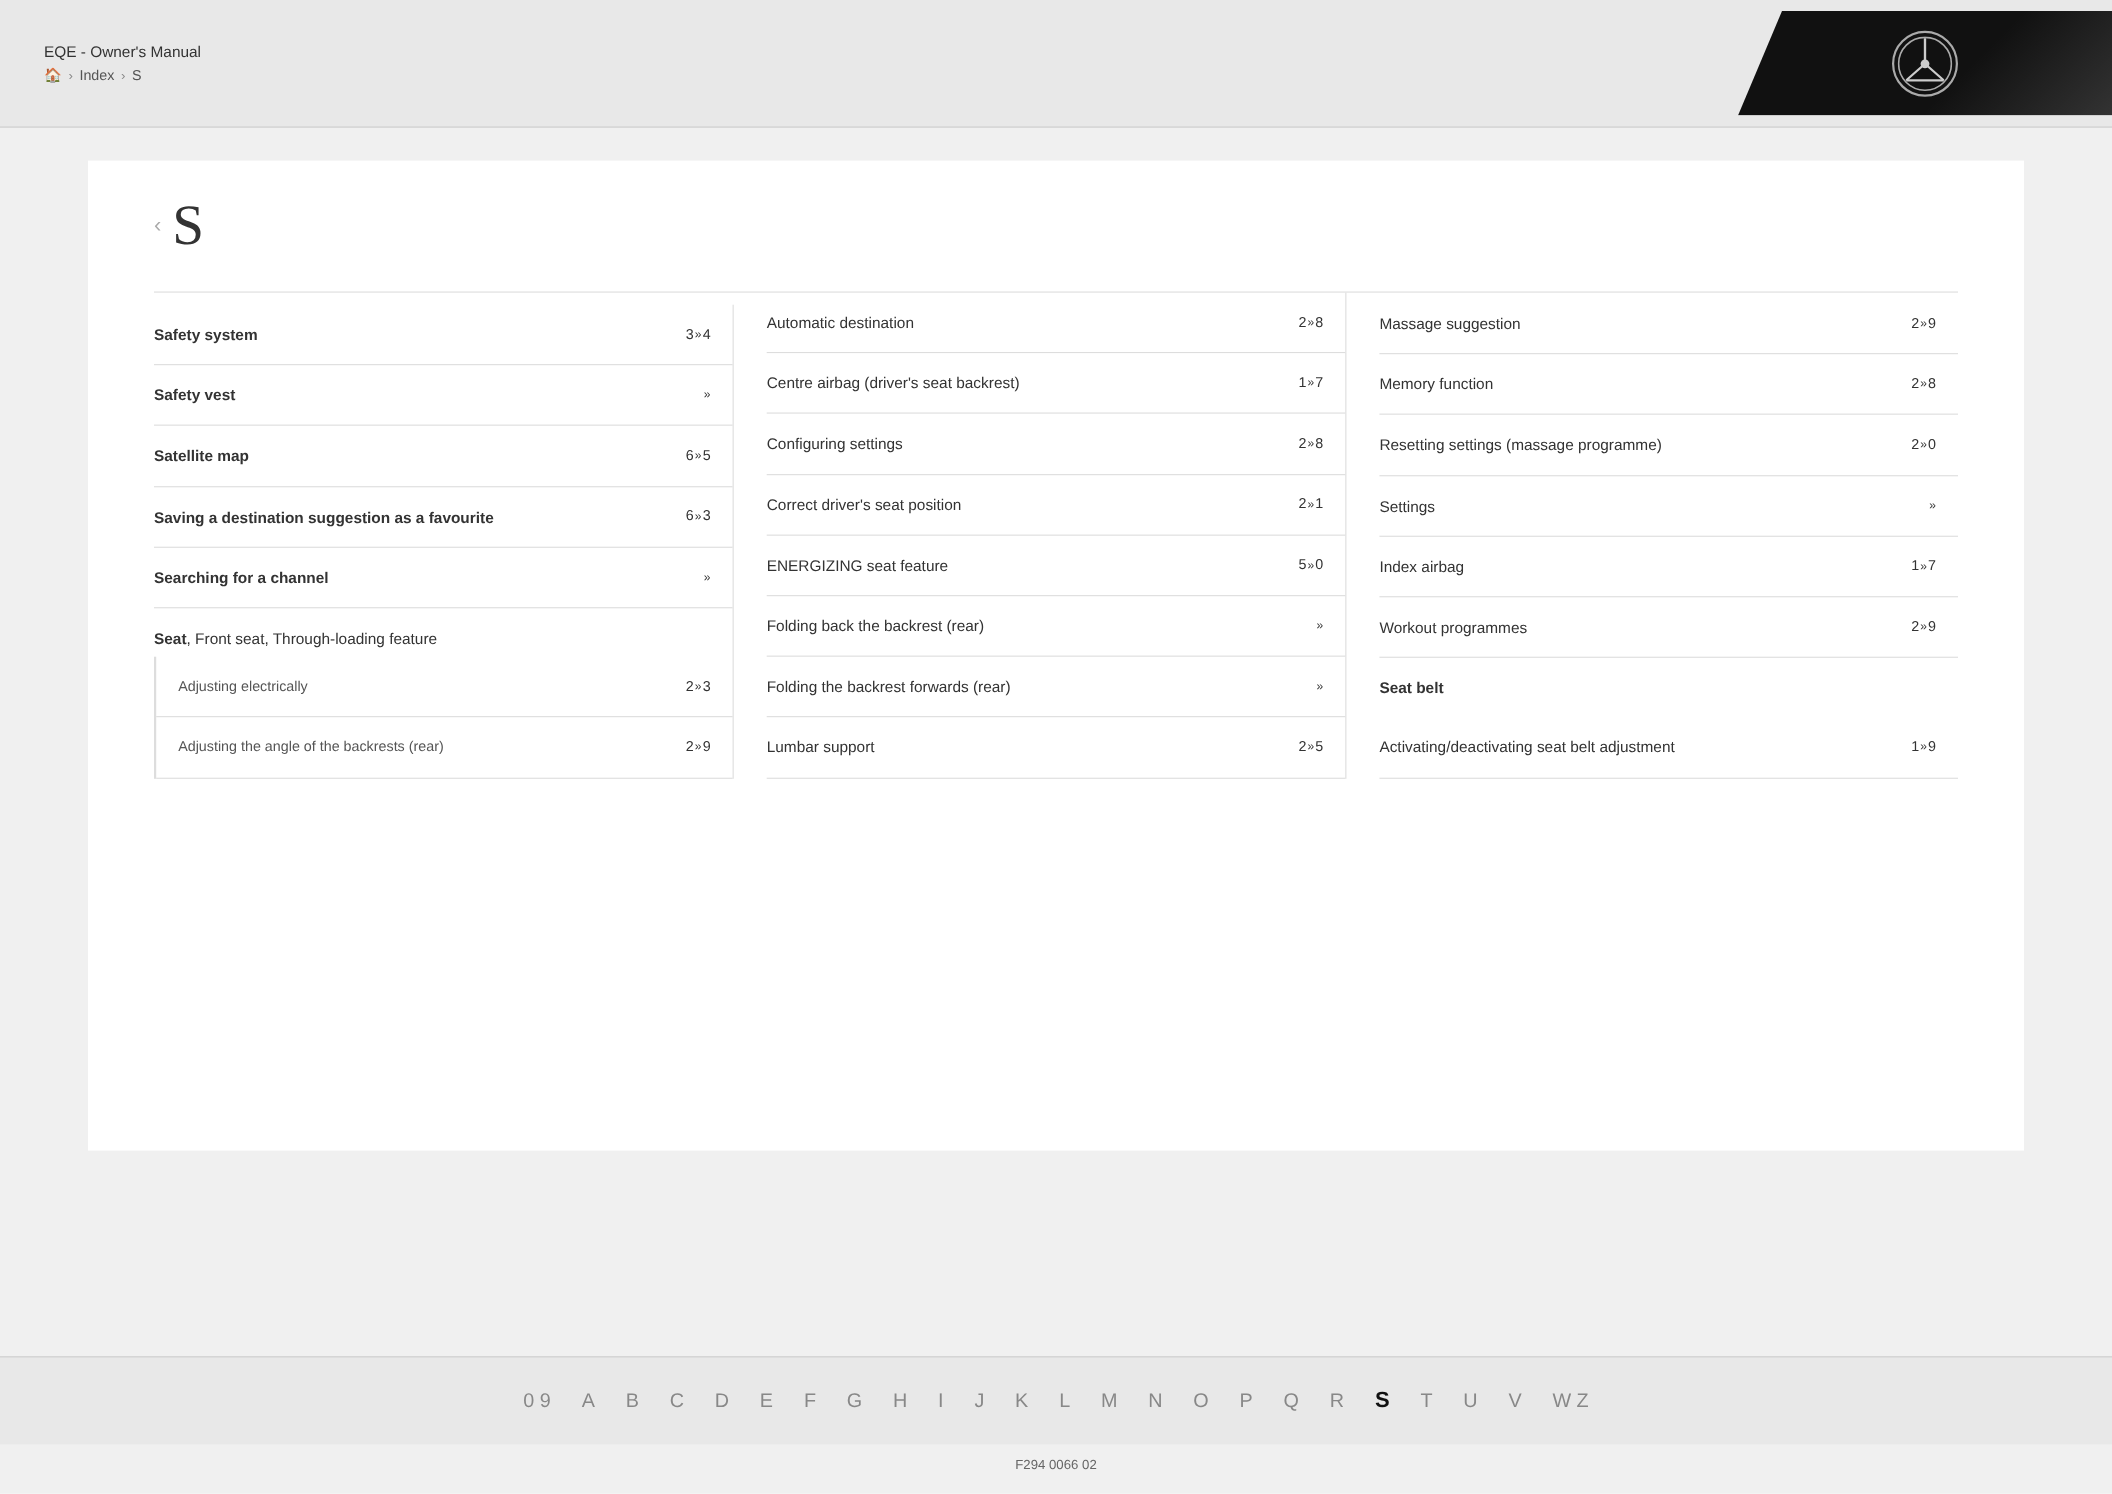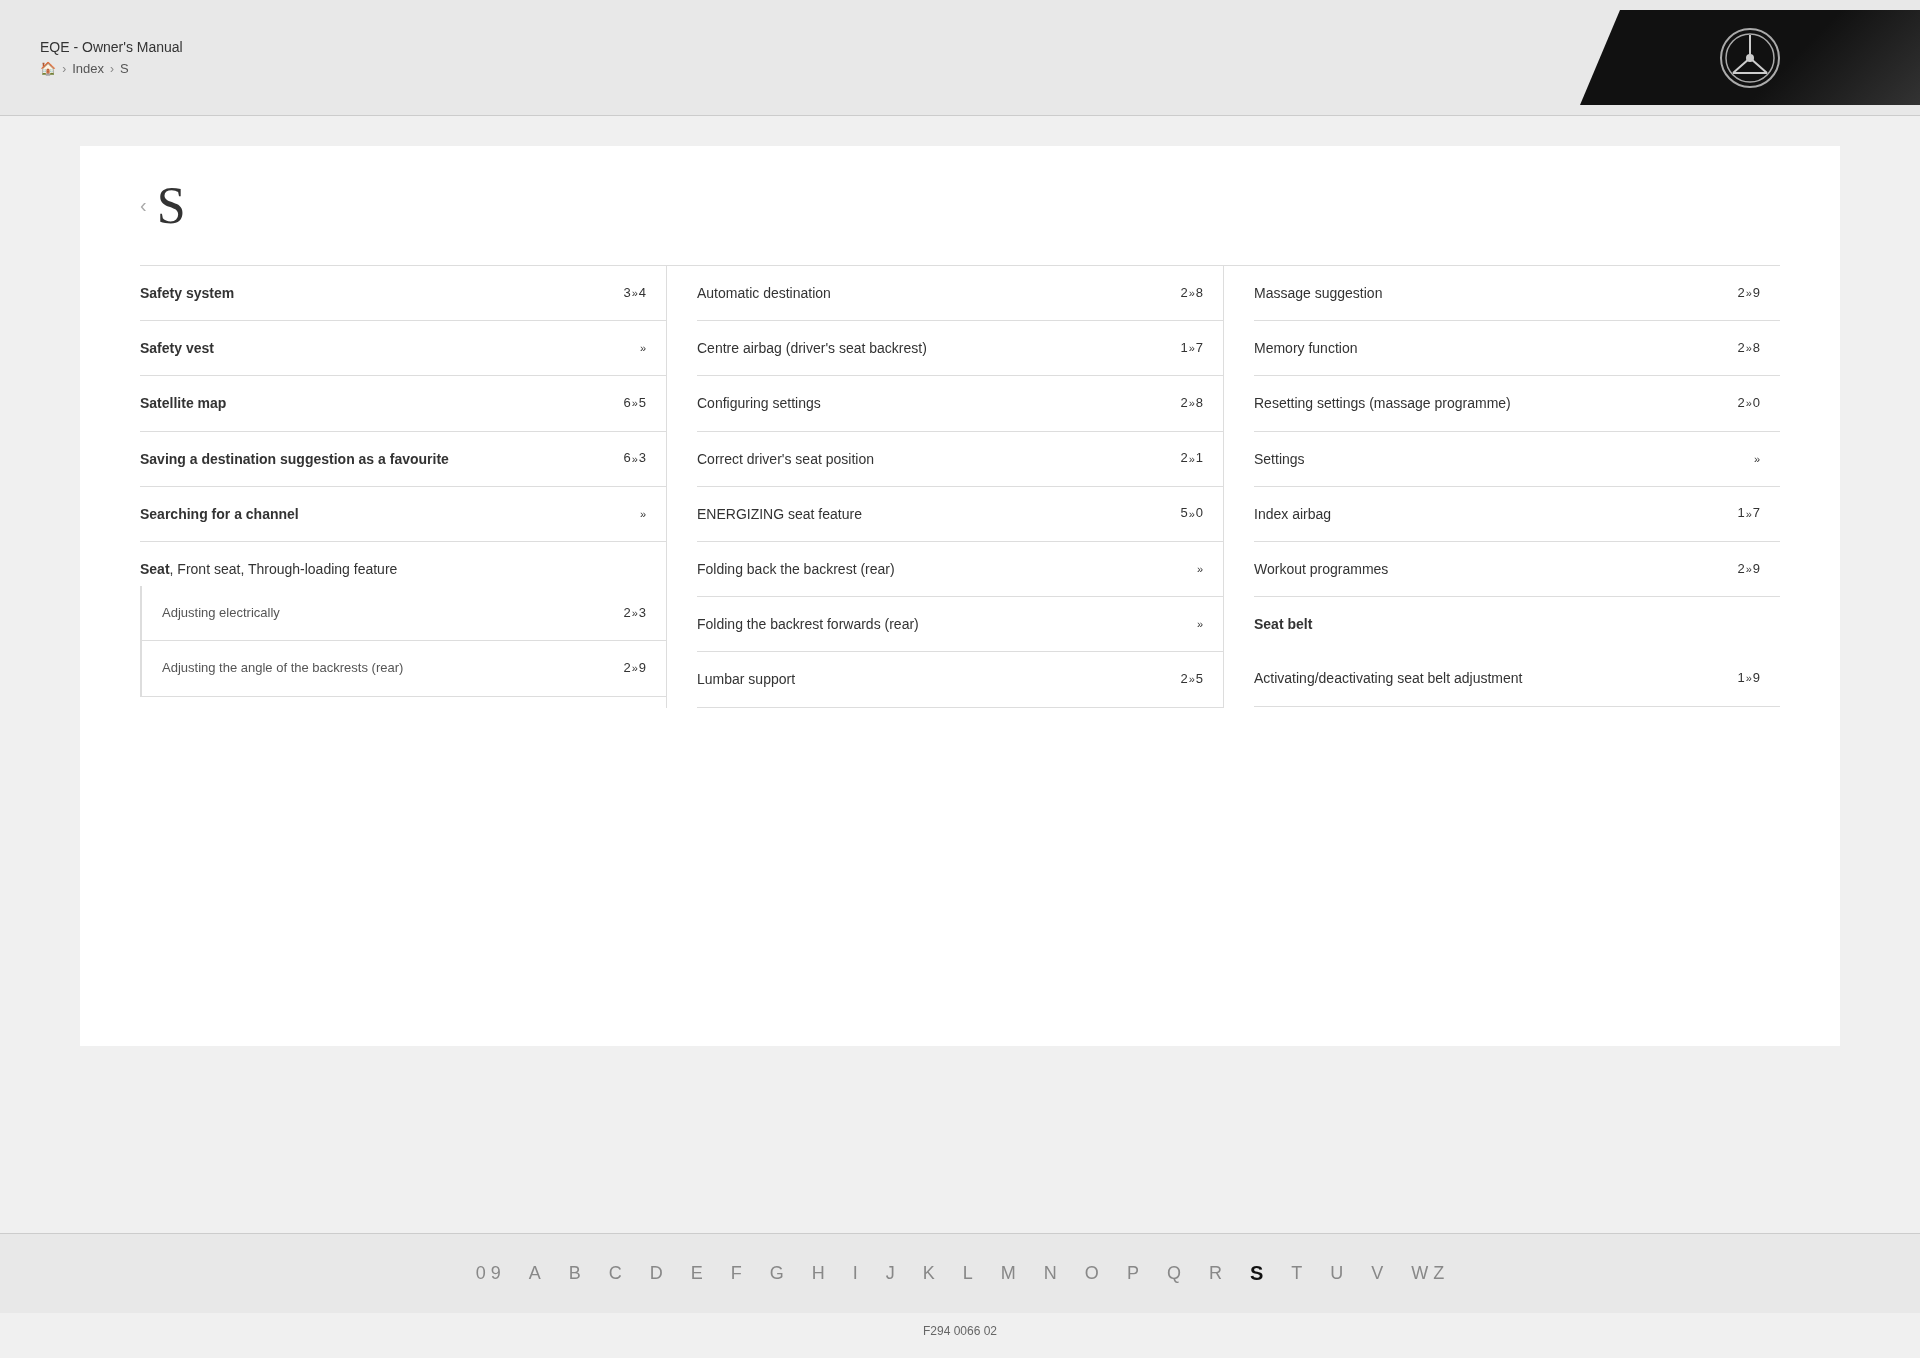--- a/index.html
+++ b/index.html
@@ -76,20 +76,21 @@
       font-weight: 200;
       color: #333;
       font-family: Georgia, serif;
     }
 
     
     .columns {
       display: flex;
       gap: 0;
       border-top: 1px solid #ddd;
+      align-items: flex-end;
     }
     .col {
       flex: 1;
       border-right: 1px solid #ddd;
     }
     .col:last-child { border-right: none; }
 
     
     .entry {
       display: flex;

